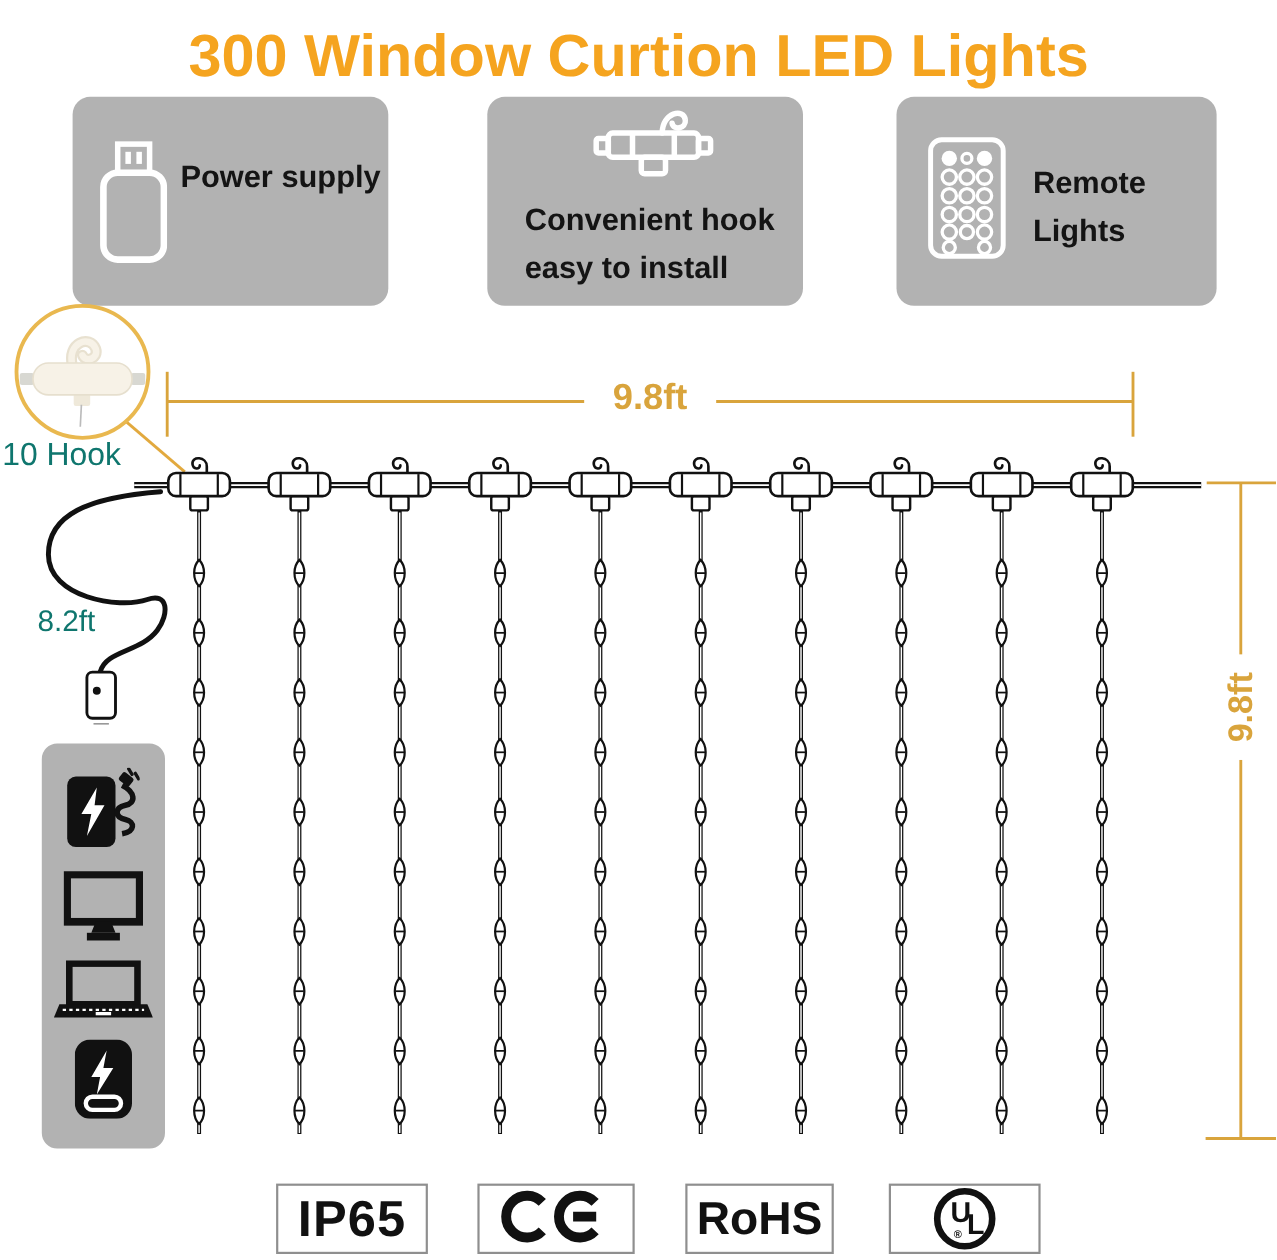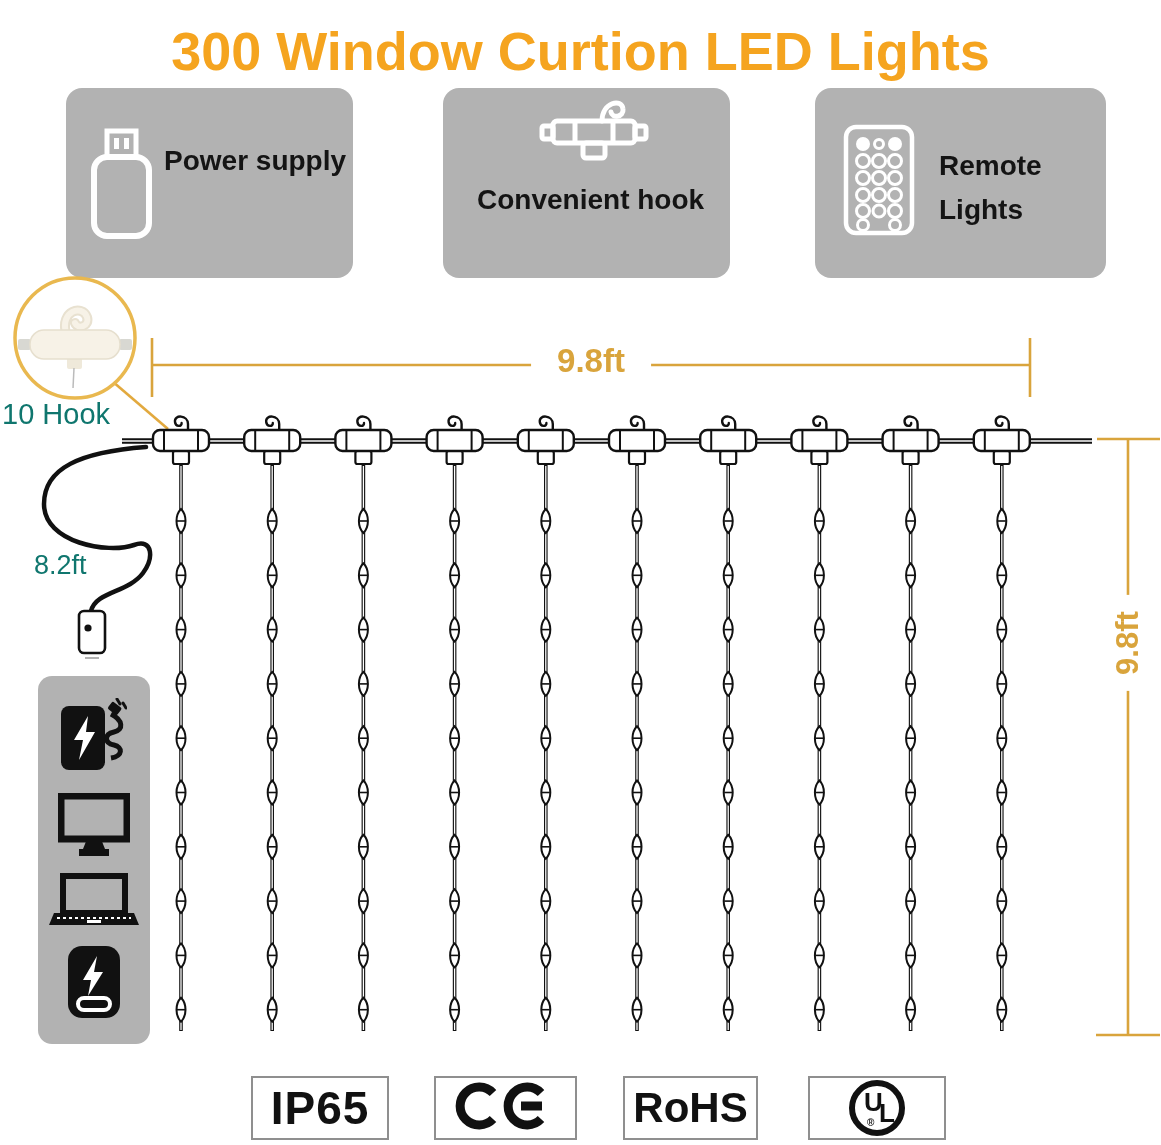--- a/index.html
+++ b/index.html
@@ -74,20 +74,21 @@
           <line x1="36" y1="30" x2="36" y2="50"></line>
           <line x1="74" y1="30" x2="74" y2="50"></line>
           <rect x="3" y="34" width="11" height="13" rx="2"></rect>
           <rect x="96" y="34" width="11" height="13" rx="2"></rect>
           <rect x="44" y="51" width="22" height="15" rx="3"></rect>
         </g>
       </svg>
     </span>
     <div class="feature-text" style="left:34px; top:90px; line-height:44px;">
       <div>Convenient hook</div>
+      <div>easy to install</div>
     </div>
   </div>
 
   <div class="feature-box" style="left:815px; width:291px;">
     <span>
       <svg style="position:absolute; left:28px; top:36px;" width="72" height="112" viewBox="0 0 72 112">
         <rect x="3" y="3" width="66" height="106" rx="10" fill="none" stroke="#fff" stroke-width="4.5"></rect>
         <circle cx="20" cy="20" r="7" fill="#fff"></circle>
         <circle cx="36" cy="20" r="4.5" fill="none" stroke="#fff" stroke-width="3"></circle>
         <circle cx="52" cy="20" r="7" fill="#fff"></circle>

